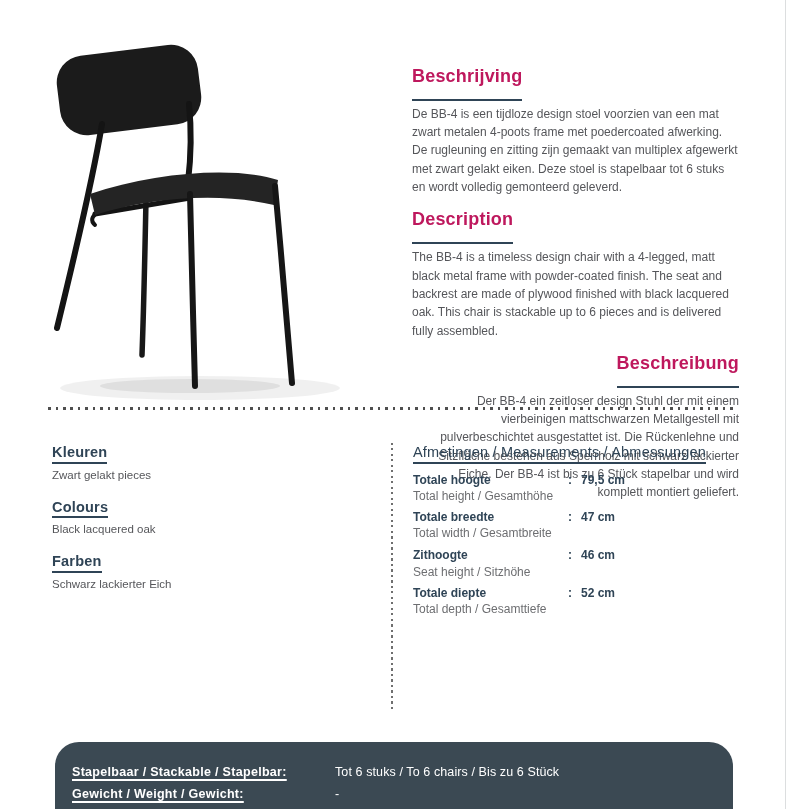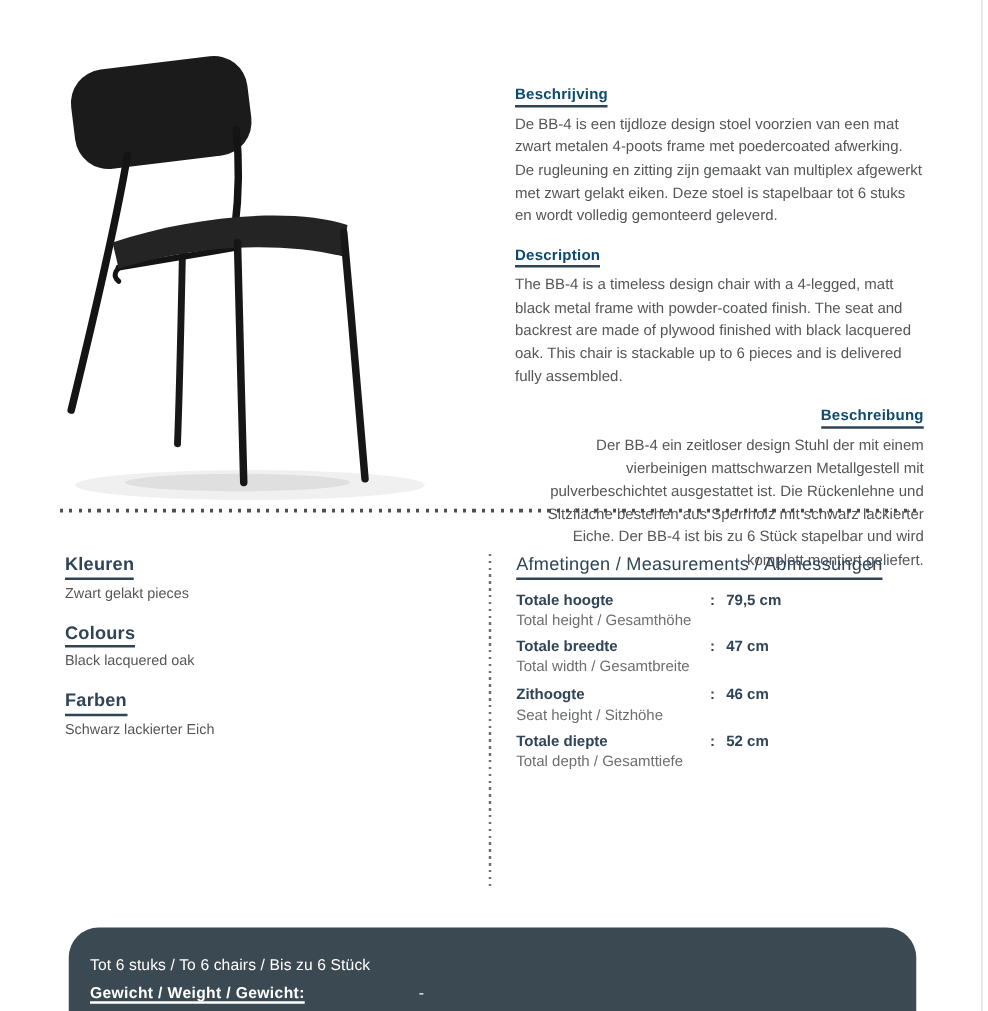--- a/index.html
+++ b/index.html
@@ -17,22 +17,22 @@
     background:#dcdedf;
   }
 
   
   .chair-figure { position:absolute; left:40px; top:42px; width:320px; height:362px; }
 
   
   .desc-col { position:absolute; left:412px; top:66px; width:327px; }
   .section-heading {
     display:inline-block;
-    font-size:12px; font-weight:bold; color:#0c4a6e;
-    border-bottom:2px solid #2f4456; padding-bottom:1px;
+    font-size:18px; font-weight:bold; color:#be185d;
+    border-bottom:2px solid #2f4456; padding-bottom:12px;
     letter-spacing:0.2px; line-height:1.15;
     margin-bottom:4px;
   }
   .body-text { font-size:12px; line-height:1.53; color:#55565a; }
   .desc-section { margin-bottom:13px; }
   .desc-section.extra-gap { margin-top:7px;text-align:right; }
 
   
   .hdots {
     position:absolute; left:48px; top:407px; width:689px; height:2.5px;
@@ -196,20 +196,21 @@
       </div>
       <div class="meas-value-cell">
         <span class="meas-colon">:</span>
         <span>52 cm</span>
       </div>
     </div>
   </div>
 
   <div class="footer-panel">
     <div class="footer-row">
+      <div class="footer-label">Stapelbaar / Stackable / Stapelbar:</div>
       <div class="footer-value">Tot 6 stuks / To 6 chairs / Bis zu 6 Stück</div>
     </div>
     <div class="footer-row">
       <div class="footer-label">Gewicht / Weight / Gewicht:</div>
       <div class="footer-value">-</div>
     </div>
   </div>
 
   <div class="page-edge"></div>
 

